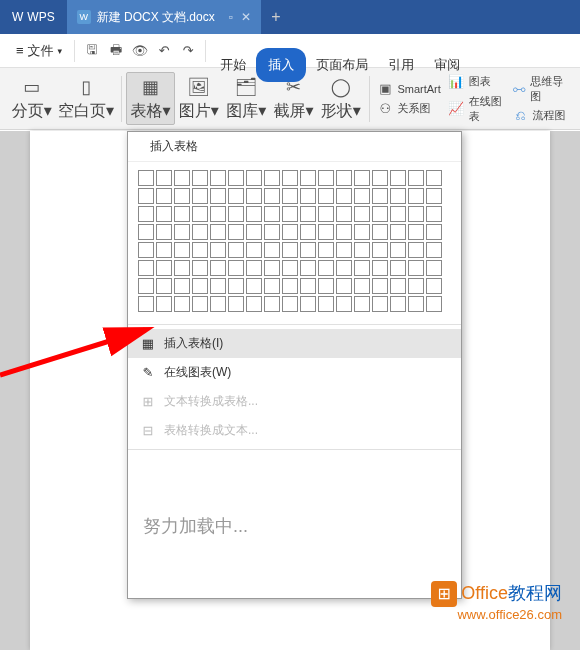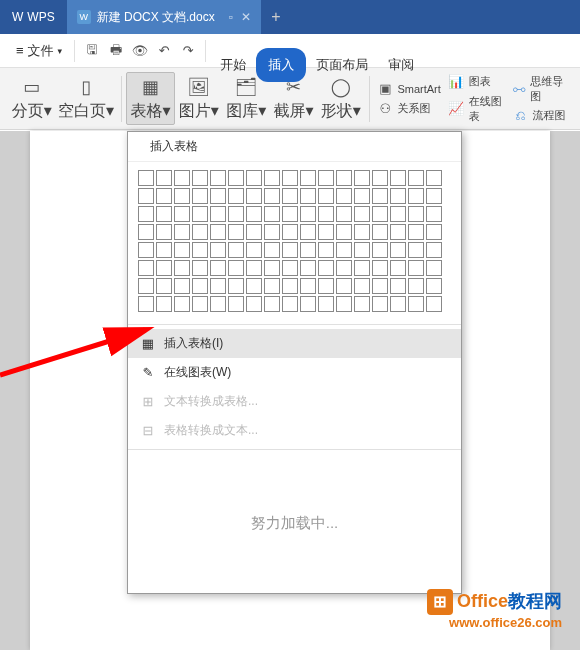--- a/index.html
+++ b/index.html
@@ -35,25 +35,25 @@
     .dropdown { position: absolute; top: 131px; left: 127px; width: 335px; background: #fff; border: 1px solid #999; box-shadow: 2px 2px 8px rgba(0,0,0,0.3); z-index: 100; }
     .dd-header { padding: 6px 22px; font-size: 12px; color: #333; border-bottom: 1px solid #eee; }
     .grid-area { padding: 8px 10px; }
     .grid { display: grid; grid-template-columns: repeat(17, 16px); grid-template-rows: repeat(8, 16px); gap: 2px; }
     .cell { width: 16px; height: 16px; border: 1px solid #888; background: #fff; }
     .dd-sep { height: 1px; background: #e0e0e0; margin: 4px 0; }
     .dd-item { display: flex; align-items: center; gap: 8px; padding: 6px 12px; font-size: 12px; color: #333; }
     .dd-item.hover { background: #e5e5e5; }
     .dd-item.dis { color: #bbb; }
     .dd-item-icon { width: 16px; height: 16px; display: flex; align-items: center; justify-content: center; font-size: 13px; }
-    .dd-loading { text-align: center; padding: 60px 15px; font-size: 15px; color: #999; }
+    .dd-loading { padding: 60px 15px; font-size: 18px; color: #999; }
     
     .arrow { position: absolute; top: 280px; left: 0; z-index: 200; pointer-events: none; }
     
-    .watermark { position: absolute; bottom: 20px; right: 18px; z-index: 300; text-align: right; font-weight: bold; }
+    .watermark { position: absolute; bottom: 28px; right: 18px; z-index: 300; text-align: right; font-weight: normal; }
     .wm-line1 { font-size: 18px; }
     .wm-o { color: #e67817; }
     .wm-blue { color: #0a5cb8; }
     .wm-line2 { font-size: 13px; color: #e67817; }
     .wm-icon { display: inline-block; width: 26px; height: 26px; background: #e67817; color: #fff; border-radius: 4px; text-align: center; line-height: 26px; font-size: 16px; vertical-align: middle; margin-right: 4px; }
   </style>
 </head>
 <body>
 
 <div class="titlebar">
@@ -81,20 +81,21 @@
   <div class="qat">
     <div class="qat-btn">🖫</div>
     <div class="qat-btn">🖶</div>
     <div class="qat-btn">👁</div>
     <div class="qat-btn">↶</div>
     <div class="qat-btn">↷</div>
   </div>
   <div class="rtab">开始</div>
   <div class="rtab rtab-active">插入</div>
   <div class="rtab">页面布局</div>
+  <div class="rtab">引用</div>
   <div class="rtab">审阅</div>
 </div>
 
 <div class="toolbar">
   <div class="tool-item">
     <div class="tool-icon">▭</div>
     <div class="tool-label"><span>分页</span>▾</div>
   </div>
   <div class="tool-item">
     <div class="tool-icon">▯</div>

